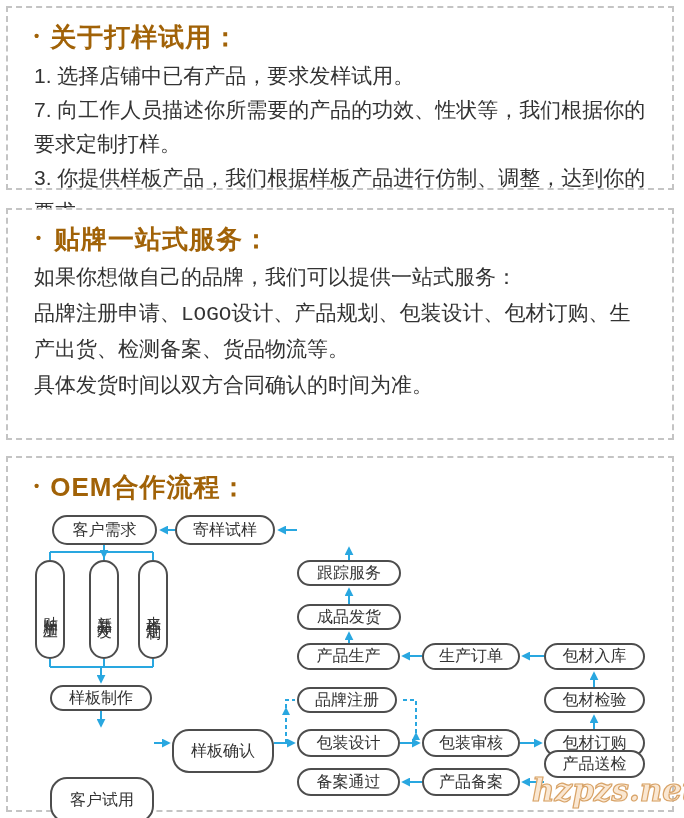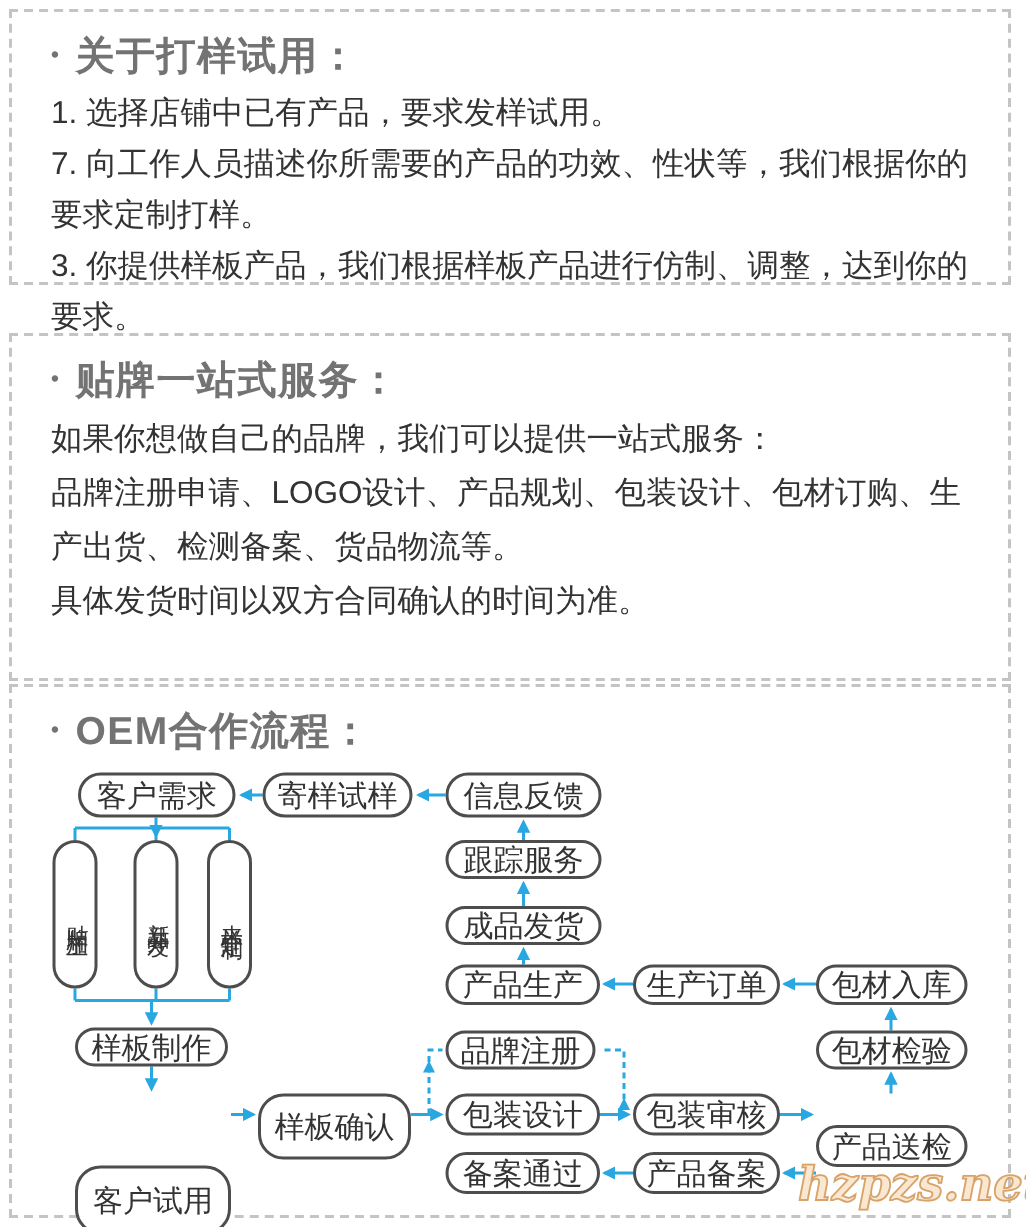--- a/index.html
+++ b/index.html
@@ -5,41 +5,41 @@
   html,body { margin:0; padding:0; }
   body {
     width:684px; height:818px; position:relative; background:#ffffff;
     font-family:"Liberation Sans","DejaVu Sans",sans-serif;
   }
   .panel {
     position:absolute; left:6px; width:668px; box-sizing:border-box;
     background:#fff; border:2px dashed #c4c4c4;
   }
   #panel-sampling { top:6px;   height:184px; }
-  #panel-service  { top:222px; height:232px; }
+  #panel-service  { top:208px; height:232px;font-family:Liberation Mono, monospace; }
   #panel-process  { top:456px; height:356px; }
 
   .panel-title {
-    margin:12px 0 4px 26px; font-size:26px; font-weight:bold; color:#737373;
+    margin:12px 0 4px 26px; font-size:26px; font-weight:bold; color:#a16207;
     letter-spacing:1px;
   }
   .bullet { font-size:15px; vertical-align:5px; margin-right:10px; }
 
   .body-text { margin:2px 26px 0 26px; font-size:21px; color:#333; }
   .body-text p { margin:0; line-height:34px; }
   #panel-service .body-text p { line-height:36px; }
 
   
   .flow { position:absolute; left:0; top:0; width:100%; height:100%; }
   .flow svg { position:absolute; left:0; top:0; }
   .node {
     position:absolute; box-sizing:border-box; background:#fff;
     border:2px solid #4d4d4d; border-radius:17px;
     display:flex; align-items:center; justify-content:center;
-    font-size:20px; color:#333; white-space:nowrap; z-index:2;
+    font-size:16px; color:#333; white-space:nowrap; z-index:2;
   }
   .node.vert {
     writing-mode:vertical-rl; text-orientation:upright;
     letter-spacing:3px; font-size:15px; border-radius:15px;
   }
   .watermark {
     position:absolute; left:524px; top:314px; z-index:5; pointer-events:none;
     font-family:"DejaVu Serif","Liberation Serif",serif;
     font-size:31px; font-weight:bold; font-style:italic;
     color:rgba(255,246,235,0.78);
@@ -121,41 +121,41 @@
           <path d="M278,285 V242 H287"></path>
           <path d="M395,242 H408 V280"></path>
         </g>
         <polygon points="274,257 282,257 278,249" fill="#29a7e0" stroke="none"></polygon>
         <polygon points="404,274 412,274 408,282" fill="#29a7e0" stroke="none" transform="rotate(180 408 278)"></polygon>
       </g>
     </svg>
 
     <div class="node" style="left:44px;  top:57px;  width:105px; height:30px;">客户需求</div>
     <div class="node" style="left:167px; top:57px;  width:100px; height:30px;">寄样试样</div>
-    <div class="node" style="left:289px; top:57px;  width:104px; height:30px;">信息反馈</div>
 
     <div class="node vert" style="left:27px;  top:102px; width:30px; height:99px;">贴牌加工</div>
     <div class="node vert" style="left:81px;  top:102px; width:30px; height:99px;">新品开发</div>
     <div class="node vert" style="left:130px; top:102px; width:30px; height:99px;">来样定制</div>
 
     <div class="node" style="left:289px; top:102px; width:104px; height:26px;">跟踪服务</div>
     <div class="node" style="left:289px; top:146px; width:104px; height:26px;">成品发货</div>
 
     <div class="node" style="left:289px; top:185px; width:103px; height:27px;">产品生产</div>
     <div class="node" style="left:414px; top:185px; width:98px;  height:27px;">生产订单</div>
     <div class="node" style="left:536px; top:185px; width:101px; height:27px;">包材入库</div>
 
     <div class="node" style="left:42px;  top:227px; width:102px; height:26px;">样板制作</div>
     <div class="node" style="left:289px; top:229px; width:100px; height:26px;">品牌注册</div>
     <div class="node" style="left:536px; top:229px; width:101px; height:26px;">包材检验</div>
 
     <div class="node" style="left:42px;  top:271px; width:104px; height:46px;margin-top:48px;">客户试用</div>
     <div class="node" style="left:164px; top:271px; width:102px; height:44px;">样板确认</div>
     <div class="node" style="left:289px; top:271px; width:103px; height:28px;">包装设计</div>
     <div class="node" style="left:414px; top:271px; width:98px;  height:28px;">包装审核</div>
+    <div class="node" style="left:536px; top:271px; width:101px; height:28px;">包材订购</div>
 
     <div class="node" style="left:289px; top:310px; width:103px; height:28px;">备案通过</div>
     <div class="node" style="left:414px; top:310px; width:98px;  height:28px;">产品备案</div>
     <div class="node" style="left:536px; top:292px; width:101px; height:28px;">产品送检</div>
 
     <div class="watermark">hzpzs.net</div>
   </div>
 </section>
 
 </body></html>

